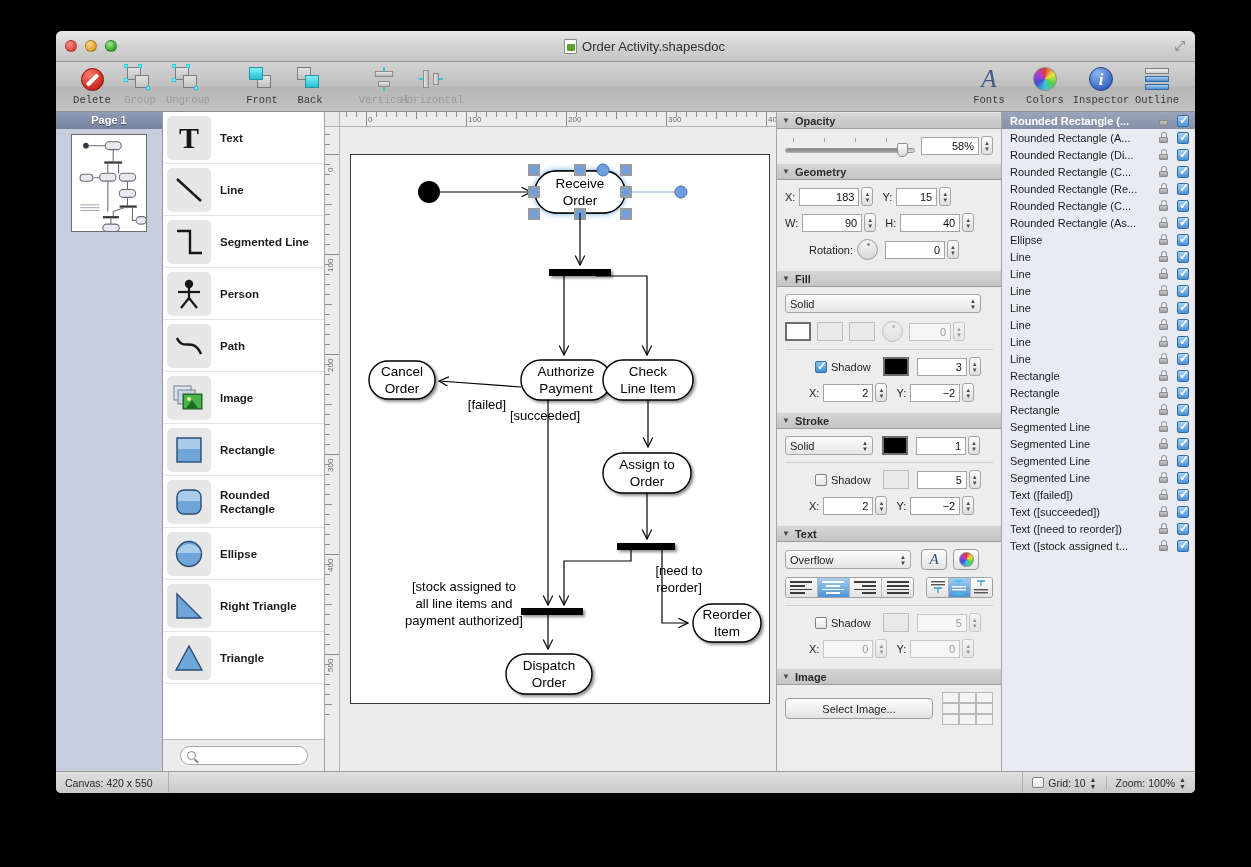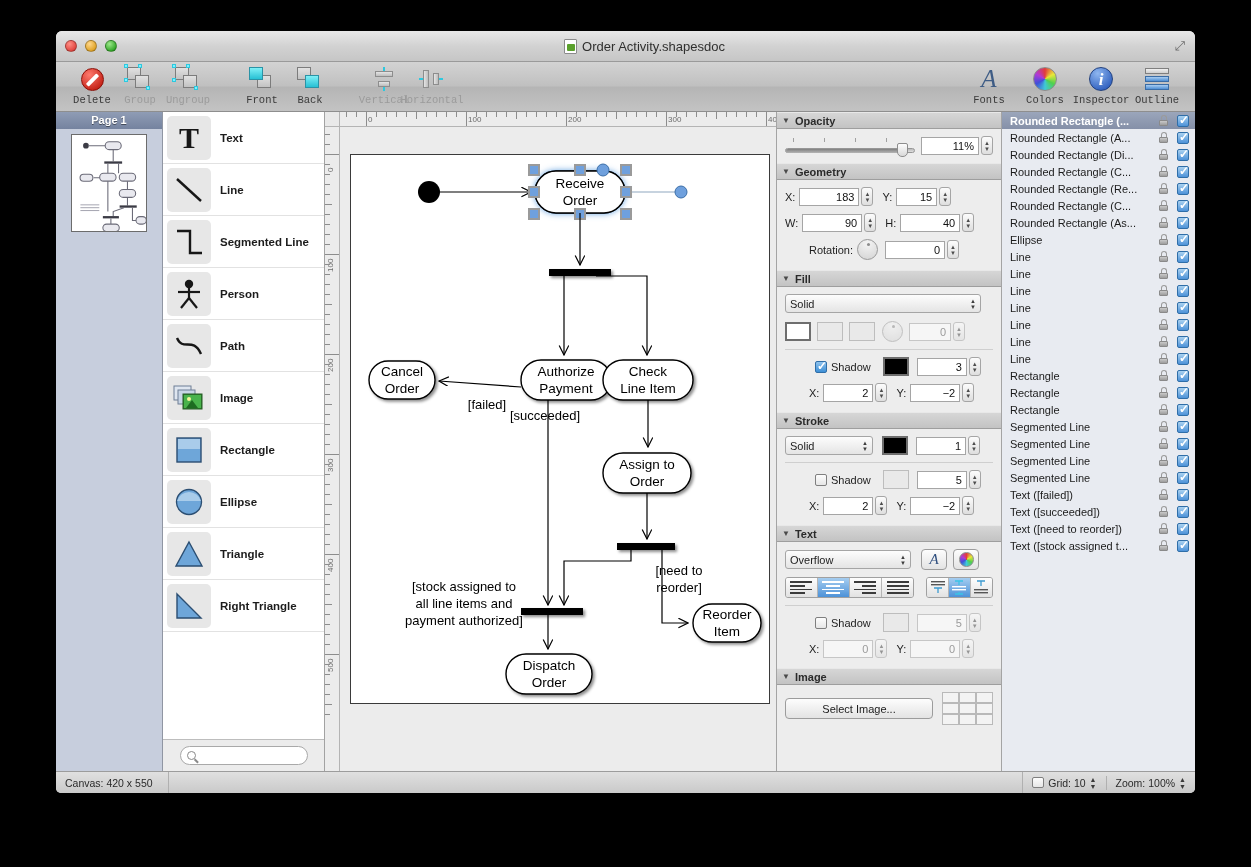--- a/index.html
+++ b/index.html
@@ -585,47 +585,56 @@
         <div class="pal-row">
           <div class="pal-ico">
             <svg width="30" height="30">
                 <rect x="3" y="3" width="24" height="24" fill="#6ea6d9" stroke="#2b4e72" stroke-width="1.4"></rect>
                 <rect x="4" y="4" width="22" height="10" fill="#a9ccea"></rect>
               </svg>
           </div>
           <div class="pal-name">Rectangle</div>
         </div>
 
+        <div class="pal-row">
+          <div class="pal-ico">
+            <svg width="30" height="30">
+                <rect x="3" y="3" width="24" height="24" rx="7" fill="#6ea6d9" stroke="#2b4e72" stroke-width="1.4"></rect>
+                <path d="M4,10 Q4,4 10,4 L20,4 Q26,4 26,10 L26,14 L4,14 Z" fill="#a9ccea"></path>
+              </svg>
+          </div>
+          <div class="pal-name">Rounded Rectangle</div>
+        </div>
 
         <div class="pal-row">
           <div class="pal-ico">
             <svg width="30" height="30">
                 <circle cx="15" cy="15" r="12.5" fill="#6ea6d9" stroke="#2b4e72" stroke-width="1.4"></circle>
                 <path d="M3,14 A12.5,12.5 0 0 1 27,14 Z" fill="#a9ccea"></path>
               </svg>
           </div>
           <div class="pal-name">Ellipse</div>
         </div>
 
         <div class="pal-row">
           <div class="pal-ico">
             <svg width="30" height="30">
-                <polygon points="15,3 28,27 2,27" fill="#6ea6d9" stroke="#2b4e72" stroke-width="1.4"></polygon>
+                <polygon points="3,3 27,27 3,27" fill="#6ea6d9" stroke="#2b4e72" stroke-width="1.4"></polygon>
               </svg>
           </div>
-          <div class="pal-name">Triangle</div>
+          <div class="pal-name">Right Triangle</div>
         </div>
 
         <div class="pal-row">
           <div class="pal-ico">
             <svg width="30" height="30">
-                <polygon points="3,3 27,27 3,27" fill="#6ea6d9" stroke="#2b4e72" stroke-width="1.4"></polygon>
+                <polygon points="15,3 28,27 2,27" fill="#6ea6d9" stroke="#2b4e72" stroke-width="1.4"></polygon>
               </svg>
           </div>
-          <div class="pal-name">Right Triangle</div>
+          <div class="pal-name">Triangle</div>
         </div>
       </div>
 
       <div class="palette-search">
         <div class="search-box">
           <span class="mag"></span>
           <input type="text" placeholder="" style="">
         </div>
       </div>
     </div>
@@ -861,21 +870,21 @@
         <div class="row" style="margin-bottom:0">
           <div class="slider">
             <span class="gt" style="left:6%"></span>
               <span class="gt" style="left:30%"></span>
             <span class="gt" style="left:54%"></span>
               <span class="gt" style="left:78%"></span>
             <span class="track"></span>
               <span class="fill"></span>
               <span class="knob"></span>
           </div>
-          <div class="fld" style="width:58px">11%</div>
+          <div class="fld" style="width:58px">58%</div>
           <div class="stepper">
               <span>▲</span>
               <span>▼</span>
             </div>
         </div>
       </div>
 
       <div class="insp-header">
         <span class="tri">▼</span>
         <span>Geometry</span>

